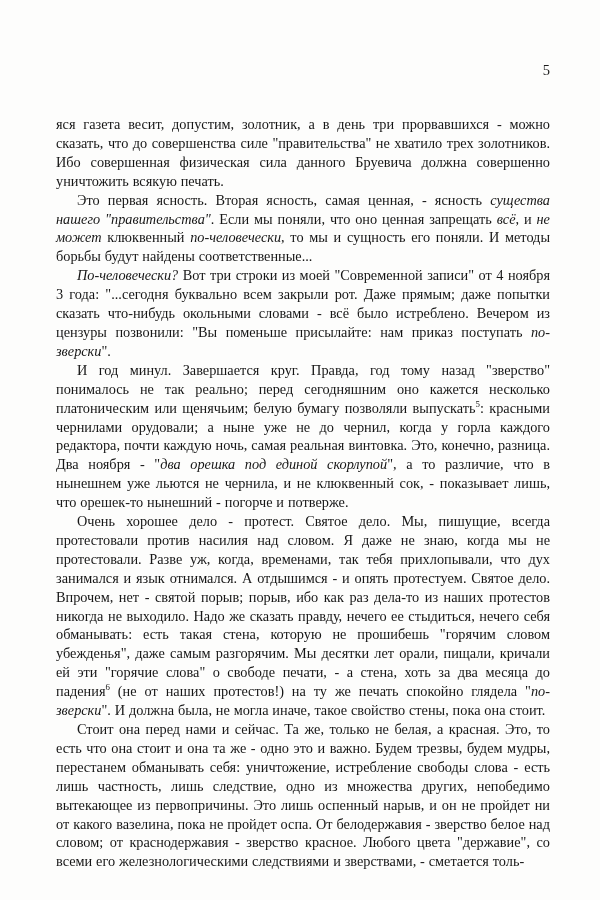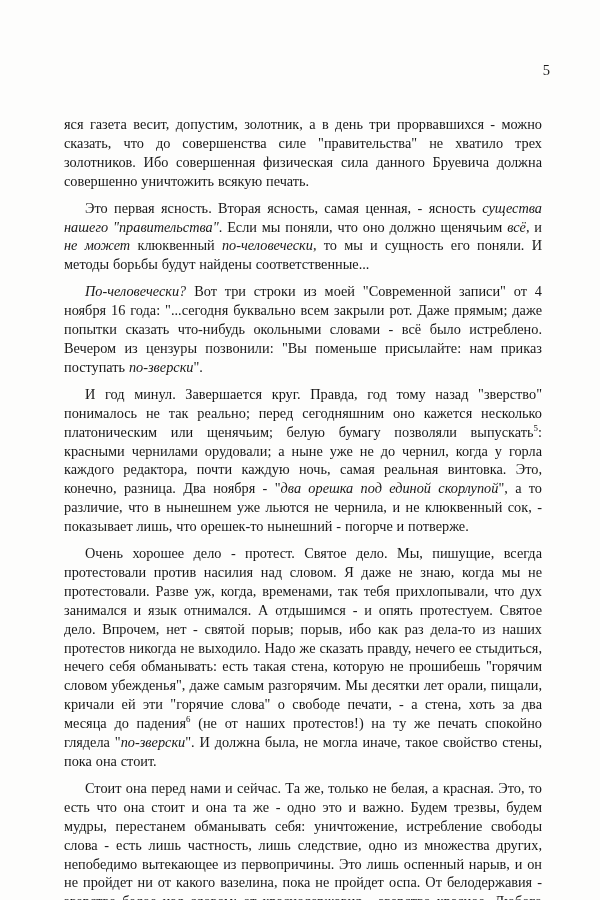--- a/index.html
+++ b/index.html
@@ -20,21 +20,21 @@
     color: #161616;
   }
   .page-number {
     text-align: right;
     font-size: 14.5px;
     line-height: 16px;
     margin-bottom: 37px;
     color: #1c1c1c;
   }
   .text-block p {
-    margin: 8px;
+    margin: 0;
     font-size: 14.3px;
     line-height: 18.9px;
     text-align: justify;
     text-indent: 21px;
     word-spacing: 0.02em;
   }
   .text-block p.no-indent {
     text-indent: 0;
   }
   .text-block em {
@@ -46,19 +46,19 @@
     vertical-align: super;
   }
 </style>
 </head>
 <body>
 
 <div class="page">
   <div class="page-number">5</div>
   <div class="text-block">
       <p class="no-indent"><span>яся газета весит, допустим, золотник, а в день три прорвавшихся - можно сказать, что до совершенства силе "правительства" не хватило трех золотников. Ибо совершенная физическая сила данного Бруевича должна совершенно уничтожить всякую печать.</span></p>
-      <p><span>Это первая ясность. Вторая ясность, самая ценная, - ясность </span><em>существа нашего "правительства"</em><span>. Если мы поняли, что оно должно щенячьим </span><em>всё</em><span>, и </span><em>не может</em><span> клюквенный </span><em>по-человечески</em><span>, то мы и сущность его поняли. И методы борьбы будут найдены соответственные...</span></p>
-      <p><em>По-человечески?</em><span> Вот три строки из моей "Современной записи" от 4 ноября 16 года: "...сегодня буквально всем закрыли рот. Даже прямым; даже попытки сказать что-нибудь окольными словами - всё было истреблено. Вечером из цензуры позвонили: "Вы поменьше присылайте: нам приказ поступать </span><em>по-зверски</em><span>".</span></p>
+      <p><span>Это первая ясность. Вторая ясность, самая ценная, - ясность </span><em>существа нашего "правительства"</em><span>. Если мы поняли, что оно ценная запрещать </span><em>всё</em><span>, и </span><em>не может</em><span> клюквенный </span><em>по-человечески</em><span>, то мы и сущность его поняли. И методы борьбы будут найдены соответственные...</span></p>
+      <p><em>По-человечески?</em><span> Вот три строки из моей "Современной записи" от 4 ноября 3 года: "...сегодня буквально всем закрыли рот. Даже прямым; даже попытки сказать что-нибудь окольными словами - всё было истреблено. Вечером из цензуры позвонили: "Вы поменьше присылайте: нам приказ поступать </span><em>по-зверски</em><span>".</span></p>
       <p><span>И год минул. Завершается круг. Правда, год тому назад "зверство" понималось не так реально; перед сегодняшним оно кажется несколько платоническим или щенячьим; белую бумагу позволяли выпускать</span><sup>5</sup><span>: красными чернилами орудовали; а ныне уже не до чернил, когда у горла каждого редактора, почти каждую ночь, самая реальная винтовка. Это, конечно, разница. Два ноября - "</span><em>два орешка под единой скорлупой</em><span>", а то различие, что в нынешнем уже льются не чернила, и не клюквенный сок, - показывает лишь, что орешек-то нынешний - погорче и потверже.</span></p>
       <p><span>Очень хорошее дело - протест. Святое дело. Мы, пишущие, всегда протестовали против насилия над словом. Я даже не знаю, когда мы не протестовали. Разве уж, когда, временами, так тебя прихлопывали, что дух занимался и язык отнимался. А отдышимся - и опять протестуем. Святое дело. Впрочем, нет - святой порыв; порыв, ибо как раз дела-то из наших протестов никогда не выходило. Надо же сказать правду, нечего ее стыдиться, нечего себя обманывать: есть такая стена, которую не прошибешь "горячим словом убежденья", даже самым разгорячим. Мы десятки лет орали, пищали, кричали ей эти "горячие слова" о свободе печати, - а стена, хоть за два месяца до падения</span><sup>6</sup><span> (не от наших протестов!) на ту же печать спокойно глядела "</span><em>по-зверски</em><span>". И должна была, не могла иначе, такое свойство стены, пока она стоит.</span></p>
       <p><span>Стоит она перед нами и сейчас. Та же, только не белая, а красная. Это, то есть что она стоит и она та же - одно это и важно. Будем трезвы, будем мудры, перестанем обманывать себя: уничтожение, истребление свободы слова - есть лишь частность, лишь следствие, одно из множества других, непобедимо вытекающее из первопричины. Это лишь оспенный нарыв, и он не пройдет ни от какого вазелина, пока не пройдет оспа. От белодержавия - зверство белое над словом; от краснодержавия - зверство красное. Любого цвета "державие", со всеми его железнологическими следствиями и зверствами, - сметается толь-</span></p>
     </div>
 </div>
 
 </body></html>

